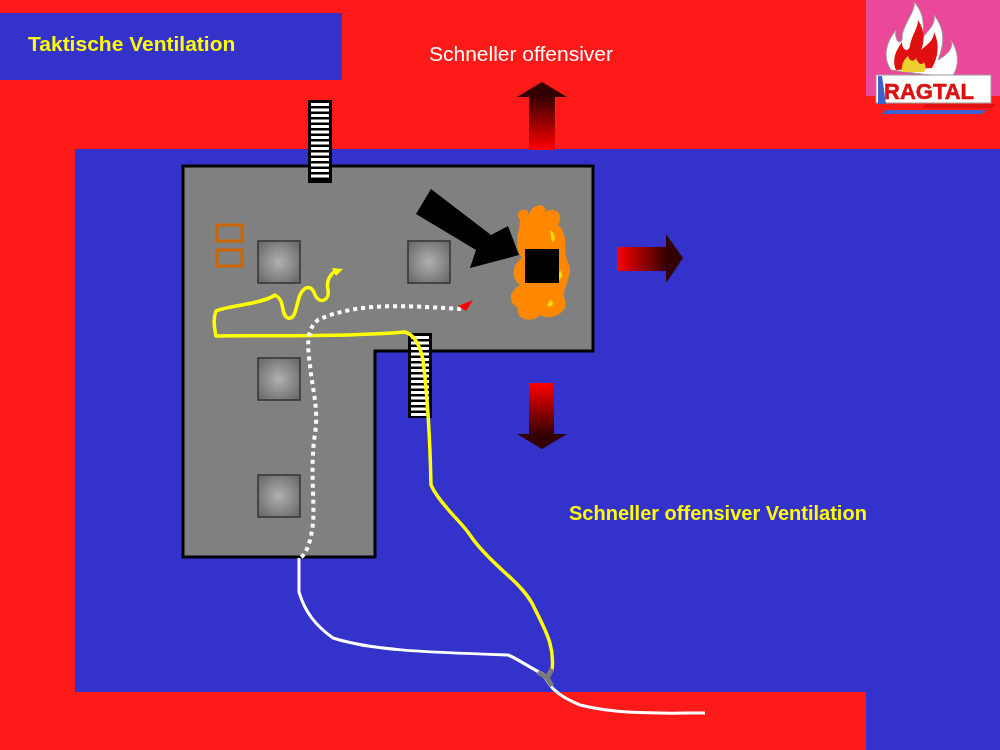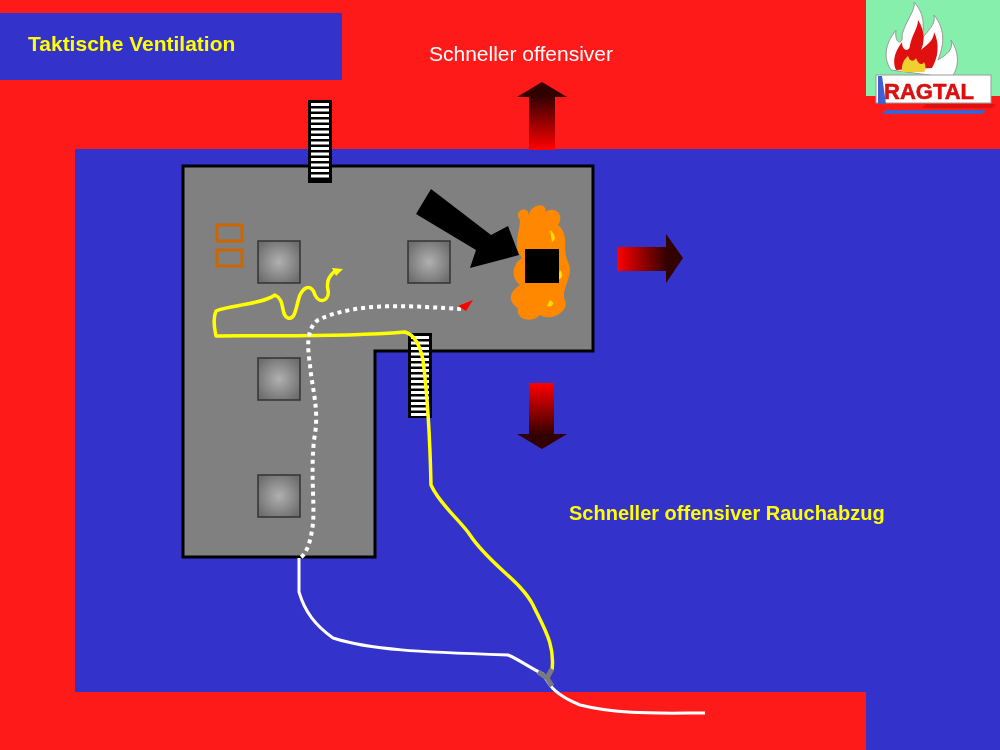--- a/index.html
+++ b/index.html
@@ -1,21 +1,21 @@
 <!DOCTYPE html>
 <html><head>
 <meta charset="utf-8">
 <style>
   html, body { margin: 0; padding: 0; }
   body { width: 1000px; height: 750px; overflow: hidden; background: #ff1a1a; position: relative; font-family: "Liberation Sans", sans-serif; }
   .title-box { position: absolute; left: 0; top: 13px; width: 342px; height: 67px; background: #3333cc; }
   .title-text { position: absolute; left: 28px; top: 32px; color: #ffff00; font-weight: bold; font-size: 21px; font-family: Liberation Sans, sans-serif; }
   .top-caption { position: absolute; left: 380px; top: 22px; width: 282px; text-align: center; color: #ffffff; font-size: 21px; line-height: 28px; font-family: "Liberation Sans", sans-serif; margin-top: 18px; }
   .side-caption { position: absolute; left: 569px; top: 502px; color: #ffff00; font-weight: bold; font-size: 20px; font-family: "Liberation Sans", sans-serif; white-space: nowrap; }
-  .logo { position: absolute; left: 866px; top: 0; width: 134px; height: 96px; background: #86efac; }
+  .logo { position: absolute; left: 866px; top: 0; width: 134px; height: 96px; background: #ec4899; }
   svg.scene { position: absolute; left: 0; top: 0; }
 </style>
 </head>
 <body>
 
 <svg class="scene" width="1000" height="750">
   <defs>
     <linearGradient id="gUp" x1="0" y1="1" x2="0" y2="0">
       <stop offset="0" stop-color="#ff0000"></stop>
         <stop offset="1" stop-color="#330000"></stop>
@@ -117,21 +117,21 @@
   </g>
 </svg>
 
 <div class="title-box"></div>
 <div class="title-text">Taktische Ventilation</div>
 
 <div class="top-caption">
   <div>Schneller offensiver</div>
 </div>
 
-<div class="side-caption">Schneller offensiver Rauchabzug</div>
+<div class="side-caption">Schneller offensiver Ventilation</div>
 
 <div class="logo">
   <svg width="134" height="121">
     <path d="M25,70 C15,55 22,40 30,30 C28,45 38,45 36,35 C40,20 50,10 48,2 C60,15 58,30 55,40 C62,30 70,25 68,15 C80,30 78,45 72,60 C80,55 88,50 85,40 C95,55 92,70 85,78 Z" fill="#ffffff" stroke="#999" stroke-width="1"></path>
     <path d="M30,70 C25,58 32,48 36,42 C36,52 44,52 44,45 C46,35 52,28 52,20 C60,32 58,44 55,50 C62,44 68,40 68,32 C74,44 72,58 66,68 Z" fill="#e01010"></path>
     <path d="M36,72 C35,62 40,58 42,56 C44,62 48,62 50,58 C52,64 56,66 58,62 C60,66 60,70 58,72 Z" fill="#f0d030"></path>
     <rect x="10" y="75" width="115" height="28" fill="#ffffff" stroke="#999" stroke-width="1"></rect>
     <path d="M12,76 L12,104 L20,104 L16,76 Z" fill="#4060d0"></path>
     <text x="18" y="99" font-family="Liberation Sans, sans-serif" font-weight="bold" font-size="22" fill="#e01010" stroke="#c00" stroke-width="0.5">RAGTAL</text>
     <path d="M60,104 L130,104 L126,108 L56,108 Z" fill="#e01010"></path>

